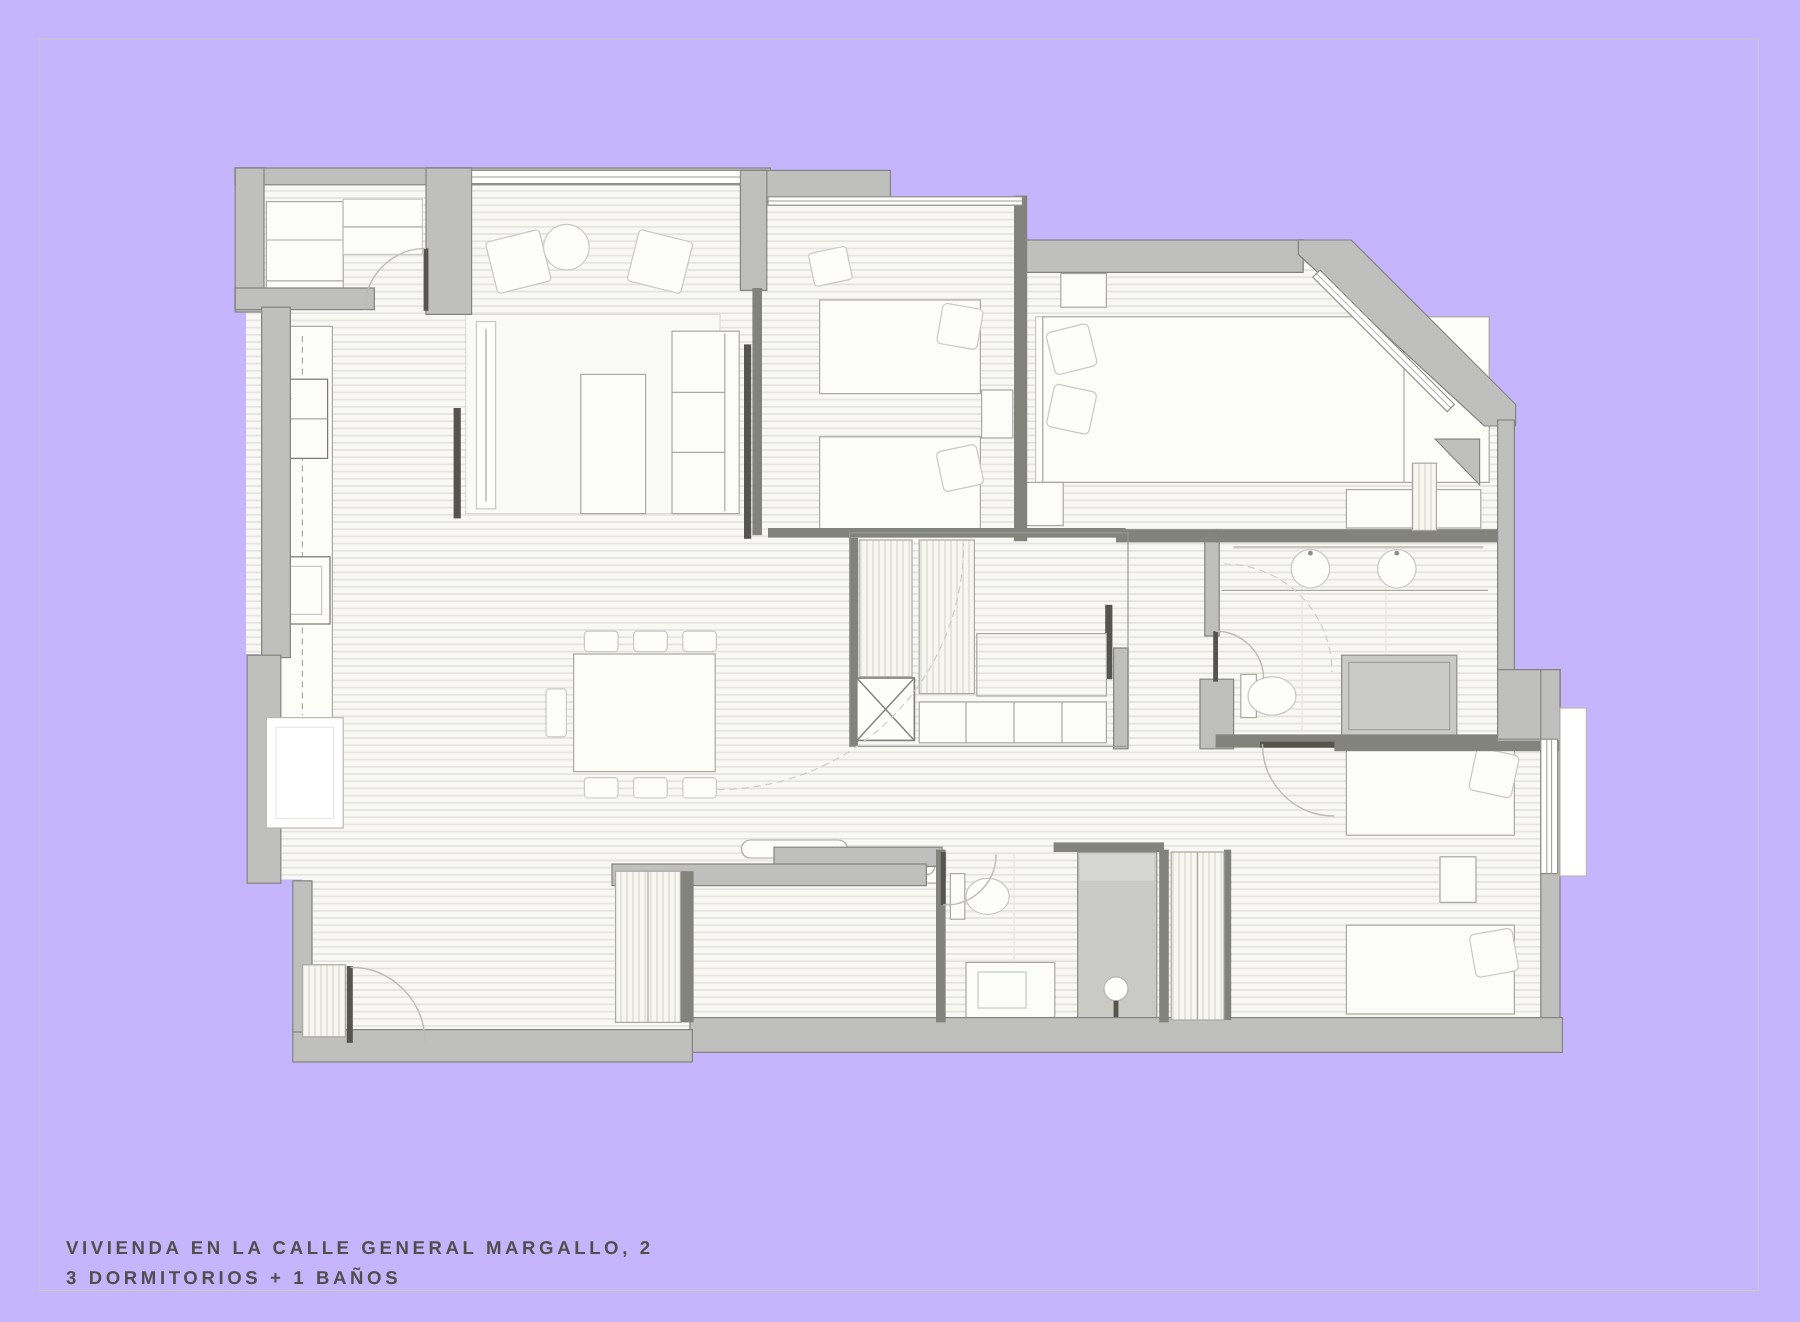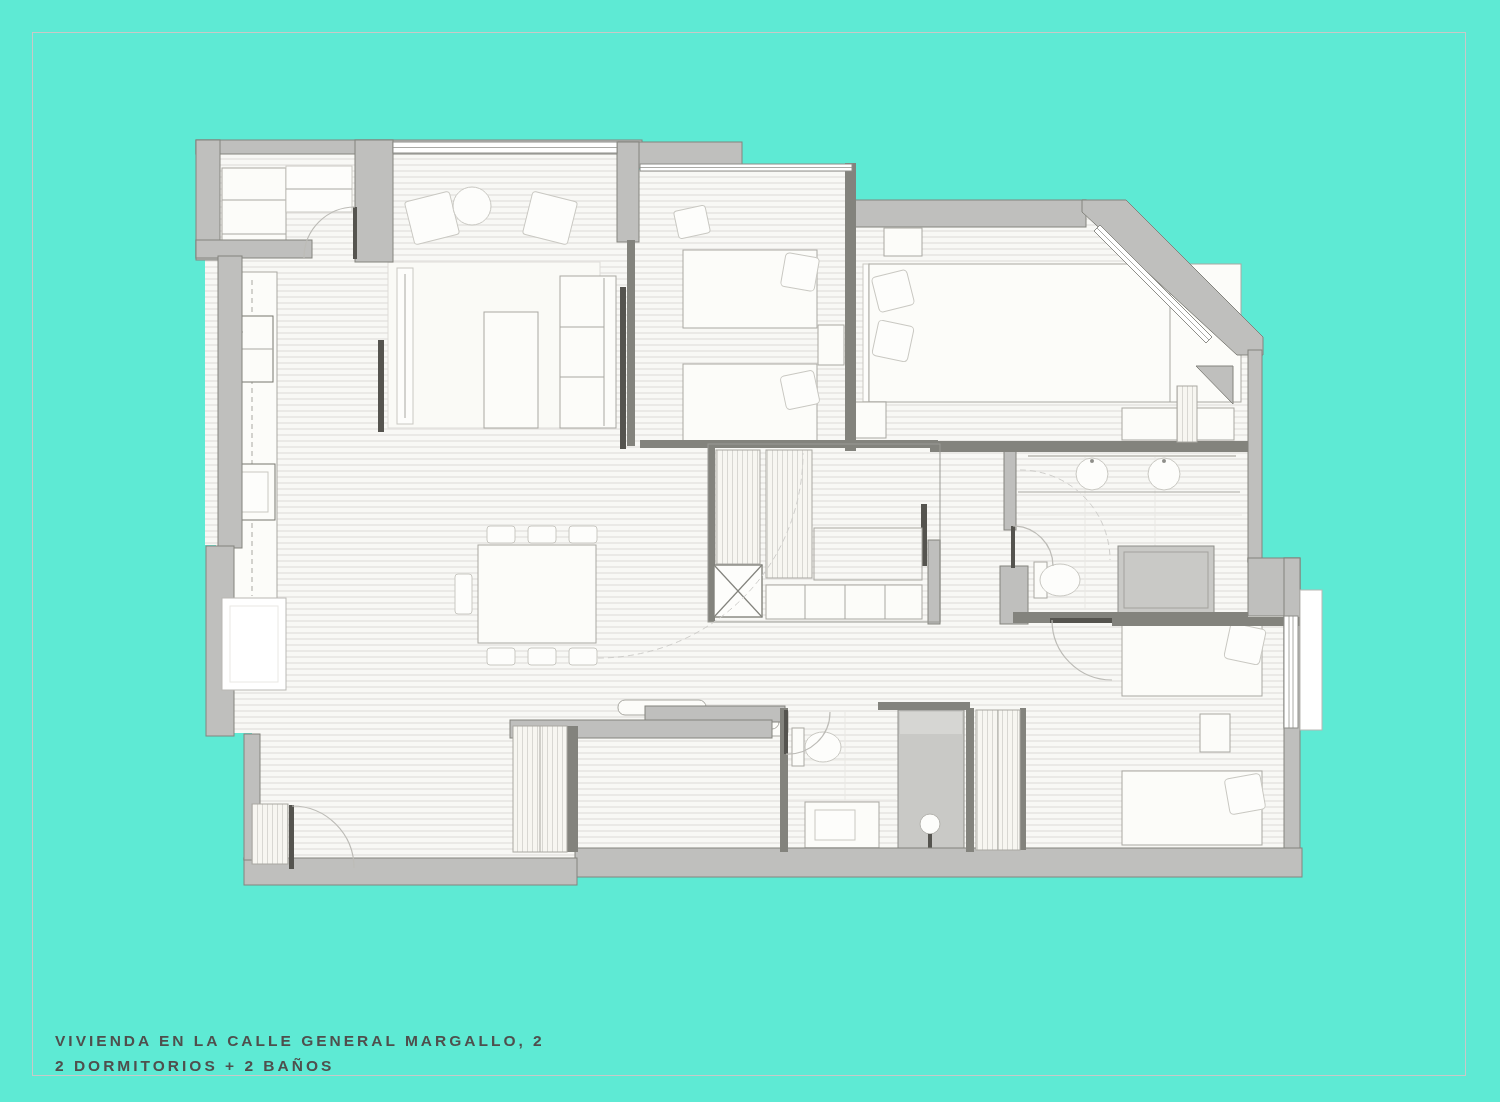--- a/index.html
+++ b/index.html
@@ -1,16 +1,16 @@
 <!DOCTYPE html>
 <html style="--frame: #c9c9c7; --title-text: #4f4f4d; --wall-fill: #bfbfbd; --wall-edge: #84847e; --partition: #83837d; --door-leaf: #55544f; --floor-base: #f8f8f5; --floor-line: #dcdbd7; --furniture-fill: #fcfcf9; --furniture-stroke: #a9a8a2; --shower-fill: #c9c9c6; --window-line: #8e8e89; --arc: #bdbcb7;"><head>
 <meta charset="utf-8">
 <style>
   html,body{margin:0;padding:0;background:#ffffff;}
-  #sheet{position:relative;width:1500px;height:1102px;background:#5eead4;overflow:hidden;
+  #sheet{position:relative;width:1500px;height:1102px;background:#c4b5fd;overflow:hidden;
          font-family:"Liberation Sans", sans-serif;}
   #frame{position:absolute;left:32px;top:32px;width:1434px;height:1044px;
          border:1px solid var(--frame,#c9c9c7);box-sizing:border-box;}
   #plan-svg{position:absolute;left:0;top:0;width:1500px;height:1102px;}
   #title-block{position:absolute;left:55px;top:1028px;color:var(--title-text,#4f4f4d);
                font-weight:bold;font-size:15.5px;letter-spacing:3px;line-height:25px;
                white-space:nowrap;}
   
   .wall{fill:var(--wall-fill,#bfbfbd);stroke:var(--wall-edge,#84847e);stroke-width:1;}
   .part{fill:var(--partition,#83837d);stroke:none;}
@@ -269,15 +269,15 @@
       <path class="arc" d="M 1013,526 A 40 40 0 0 1 1053,566"></path>
       <path class="arc" d="M 1052,620 A 60 60 0 0 0 1112,680"></path>
       <path class="arc" d="M 786,754 A 42 42 0 0 0 830,712"></path>
       <path class="dash" d="M 598,658 A 205 205 0 0 0 803,453"></path>
       <path class="dash" d="M 1020,470 A 90 90 0 0 1 1110,560"></path>
     </g>
   </svg>
 
   <div id="title-block">
     <div>VIVIENDA EN LA CALLE GENERAL MARGALLO, 2</div>
-    <div>2 DORMITORIOS + 2 BAÑOS</div>
+    <div>3 DORMITORIOS + 1 BAÑOS</div>
   </div>
 </div>
 
 </body></html>

